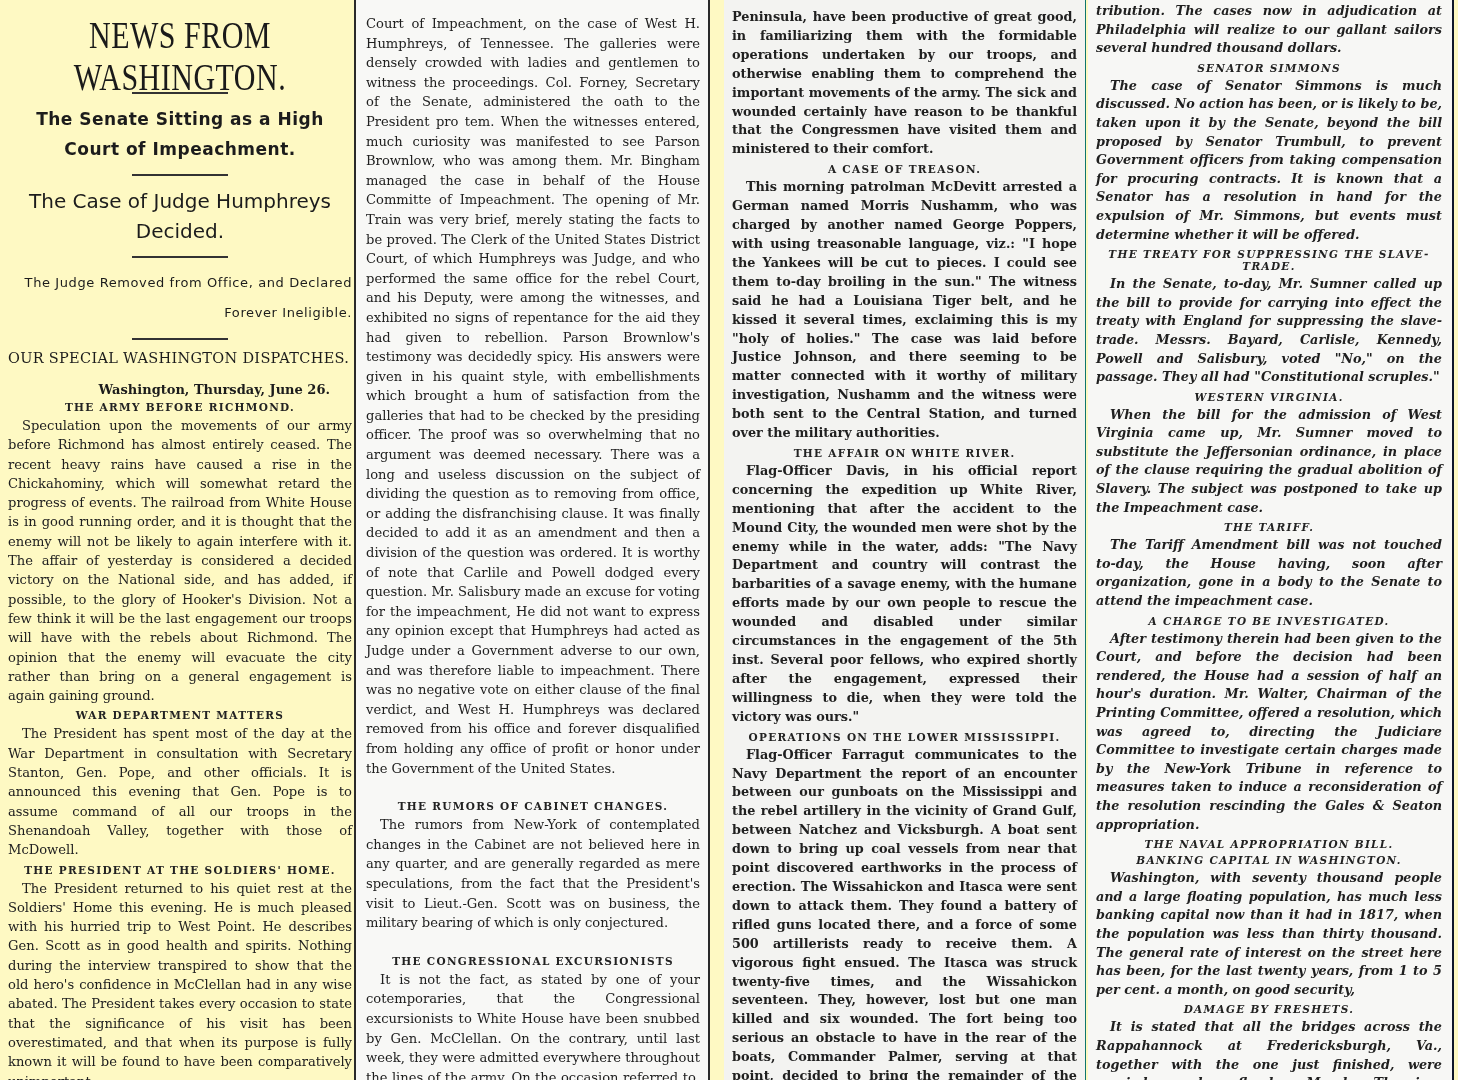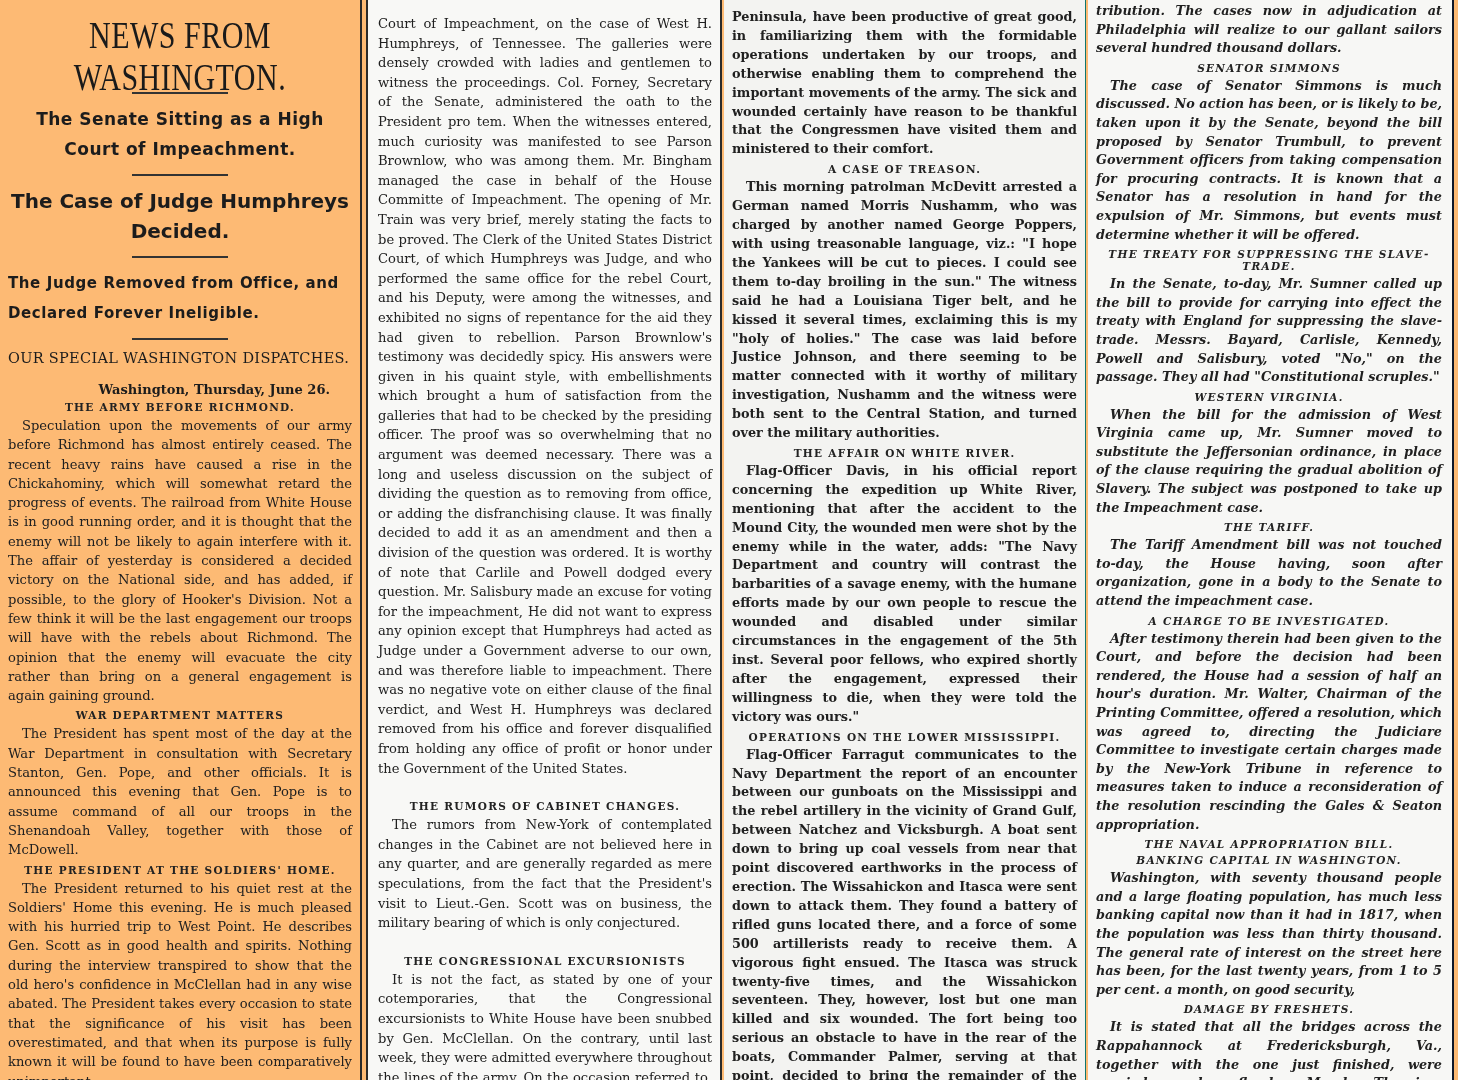--- a/index.html
+++ b/index.html
@@ -5,49 +5,49 @@
   html, body { margin: 0; padding: 0; }
   body {
     width: 1458px; height: 1080px; overflow: hidden;
     background: #f4f4f2;
     font-family: "DejaVu Serif", "Liberation Serif", serif;
     color: #1c1c1c;
     position: relative;
   }
   .page {
     position: absolute; left: 0; top: 0; width: 1458px; height: 1080px;
-    background: #fdba74;
+    background: #fef9c3;
   }
   .col {
     position: absolute; top: 0; height: 1080px; box-sizing: border-box;
     overflow: hidden;
   }
   .col1 { left: 0; width: 362px; padding: 6px 8px 0 8px; border-right: 2px solid #2a2a2a; }
-  .col2 { left: 366px; width: 356px; padding: 14px 8px 0 10px; border-left: 2px solid #2a2a2a; border-right: 2px solid #2a2a2a; background: #f8f8f6; }
+  .col2 { left: 354px; width: 356px; padding: 14px 8px 0 10px; border-left: 2px solid #2a2a2a; border-right: 2px solid #2a2a2a; background: #f8f8f6; }
   .col3 { left: 724px; width: 362px; padding: 8px 8px 0 8px; border-right: 1px solid #0f766e; background: #f3f3f1; }
   .col4 { left: 1088px; width: 366px; padding: 2px 10px 0 8px; border-right: 2px solid #0f172a; background: #f7f7f5; font-style: italic; }
 
   .masthead {
     font-family: "Liberation Serif", "DejaVu Serif", serif;
     font-size: 30px; letter-spacing: 0.5px; text-align: center; margin: 8px 0 6px 0;
     transform: scaleY(1.25); transform-origin: top;
     font-weight: normal; color: #1a1a1a;
   }
   .rule { width: 96px; height: 2px; background: #333; margin: 10px auto 10px auto; }
   .deck1 {
     font-family: "DejaVu Sans", sans-serif; font-weight: bold; font-size: 17px;
     text-align: center; line-height: 30px; margin: 0; letter-spacing: 0.5px;
   }
   .deck2 {
-    font-family: "DejaVu Sans", sans-serif; font-weight: bold; font-size: 20px;
+    font-family: "DejaVu Sans", sans-serif; font-weight: normal; font-size: 20px;
     text-align: center; line-height: 30px; margin: 0;
   }
   .deck3 {
-    font-family: "DejaVu Sans", sans-serif; font-weight: bold; font-size: 15px;
-    text-align: left; line-height: 30px; margin: 0; letter-spacing: 0.6px;
+    font-family: "DejaVu Sans", sans-serif; font-weight: normal; font-size: 13px;
+    text-align: right; line-height: 30px; margin: 0; letter-spacing: 0.6px;
   }
   .dispatch-head {
     font-family: "DejaVu Serif", serif; font-size: 14.5px; font-weight: normal;
     margin: 10px 0 2px 0; letter-spacing: 0.3px; white-space: nowrap;
   }
   .dateline { text-align: right; font-size: 13px; font-weight: bold; margin: 16px 22px 2px 0; }
   .sub {
     font-size: 10.5px; letter-spacing: 1.3px; text-align: center; text-transform: uppercase;
     margin: 4px 0 3px 0; font-weight: bold; color: #222;
   }

